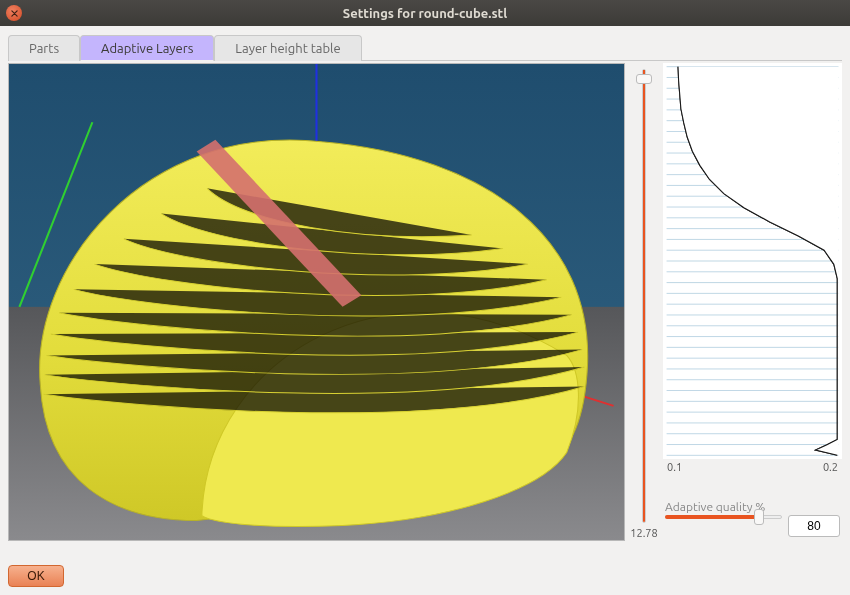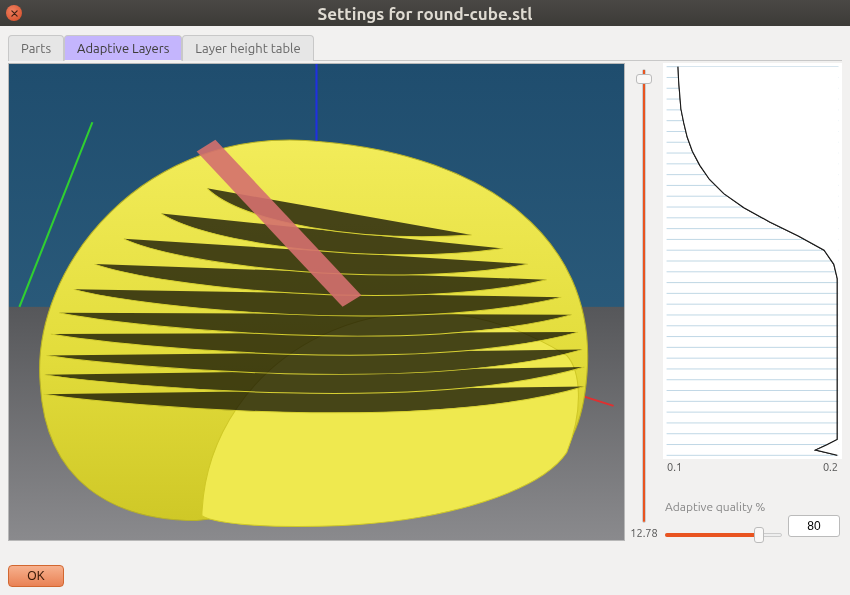--- a/index.html
+++ b/index.html
@@ -29,36 +29,36 @@
       display: flex;
       align-items: center;
       justify-content: center;
       cursor: pointer;
     }
     .titlebar .close-btn svg { width: 7px; height: 7px; }
     .titlebar .title {
       position: absolute;
       left: 50%;
       transform: translateX(-50%);
-      font-size: 17px;
+      font-size: 13px;
       text-align: center;
     }
     .content {
       padding: 8px;
       height: calc(100% - 26px);
       display: flex;
       flex-direction: column;
     }
     .tabbar {
       display: flex;
       border-bottom: 1px solid #c8c8c8;
       margin-bottom: 2px;
     }
     .tab {
-      padding: 5px 12px;
+      padding: 5px 20px;
       background: #e6e6e6;
       border: 1px solid #c8c8c8;
       border-bottom: none;
       border-radius: 4px 4px 0 0;
       margin-right: 0px;
       cursor: pointer;
       color: #666;
       font-size: 13px;
       position: relative;
       top: 1px;
@@ -139,21 +139,21 @@
       color: #555;
     }
     .quality-label {
       font-size: 12px;
       color: #888;
       padding: 4px 2px 2px;
       margin-top: 23px;
     }
     .quality-row {
       display: flex;
-      align-items: flex-end;
+      align-items: flex-start;
       gap: 6px;
       padding: 0 2px 4px;
     }
     .hslider {
       flex: 1;
       height: 4px;
       position: relative;
     }
     .htrack {
       position: absolute;

